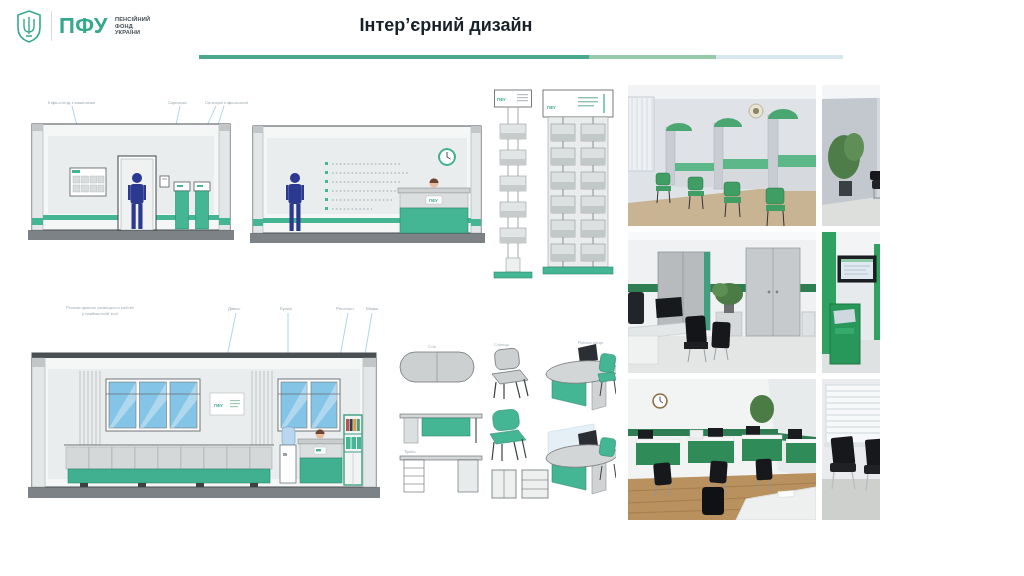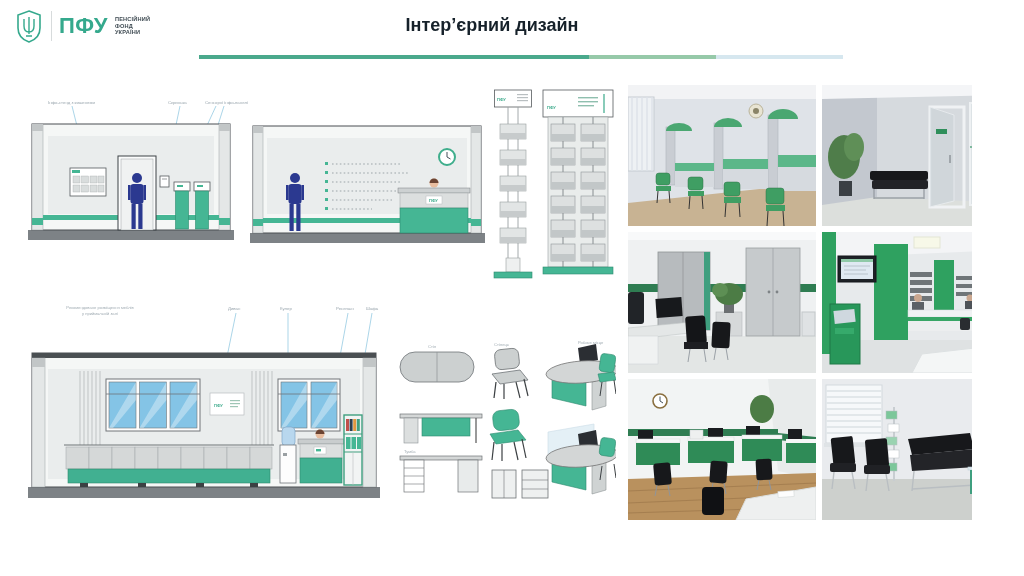--- a/index.html
+++ b/index.html
@@ -1,16 +1,16 @@
 <!DOCTYPE html>
 <html><head>
 <meta charset="utf-8">
 <style>
   html,body{margin:0;padding:0;background:#fff;}
-  .slide{position:relative;width:972px;height:576px;background:#fff;overflow:hidden;
+  .slide{position:relative;width:880px;height:576px;background:#fff;overflow:hidden;
          font-family:"Liberation Sans", sans-serif;}
   
   .logo{position:absolute;left:14px;top:9px;display:flex;align-items:center;gap:7px;}
   .logo-divider{width:1px;height:30px;background:#d7dbdc;}
   .logo-abbr{font-size:22px;font-weight:bold;color:#35a98d;letter-spacing:.5px;}
   .logo-org{font-size:5.6px;font-weight:bold;color:#3e4a52;line-height:1.25;letter-spacing:.2px;}
   .page-title{position:absolute;left:12px;right:0;top:15px;margin:0;text-align:center;
               font-size:18px;font-weight:bold;color:#16212a;}
   .rule{position:absolute;left:199px;top:55px;height:4px;display:flex;}
   .rule span{display:block;height:4px;}

